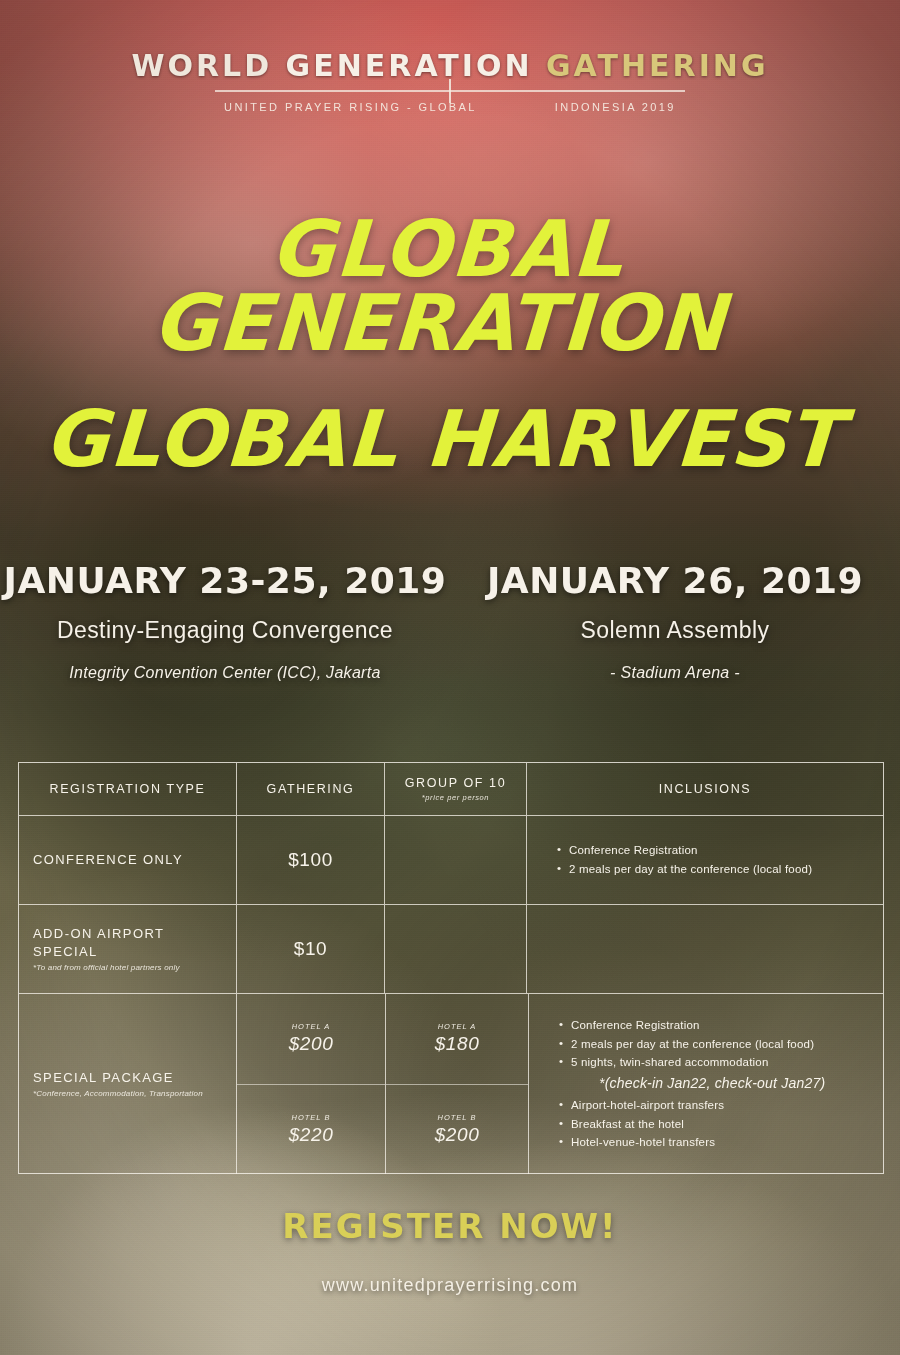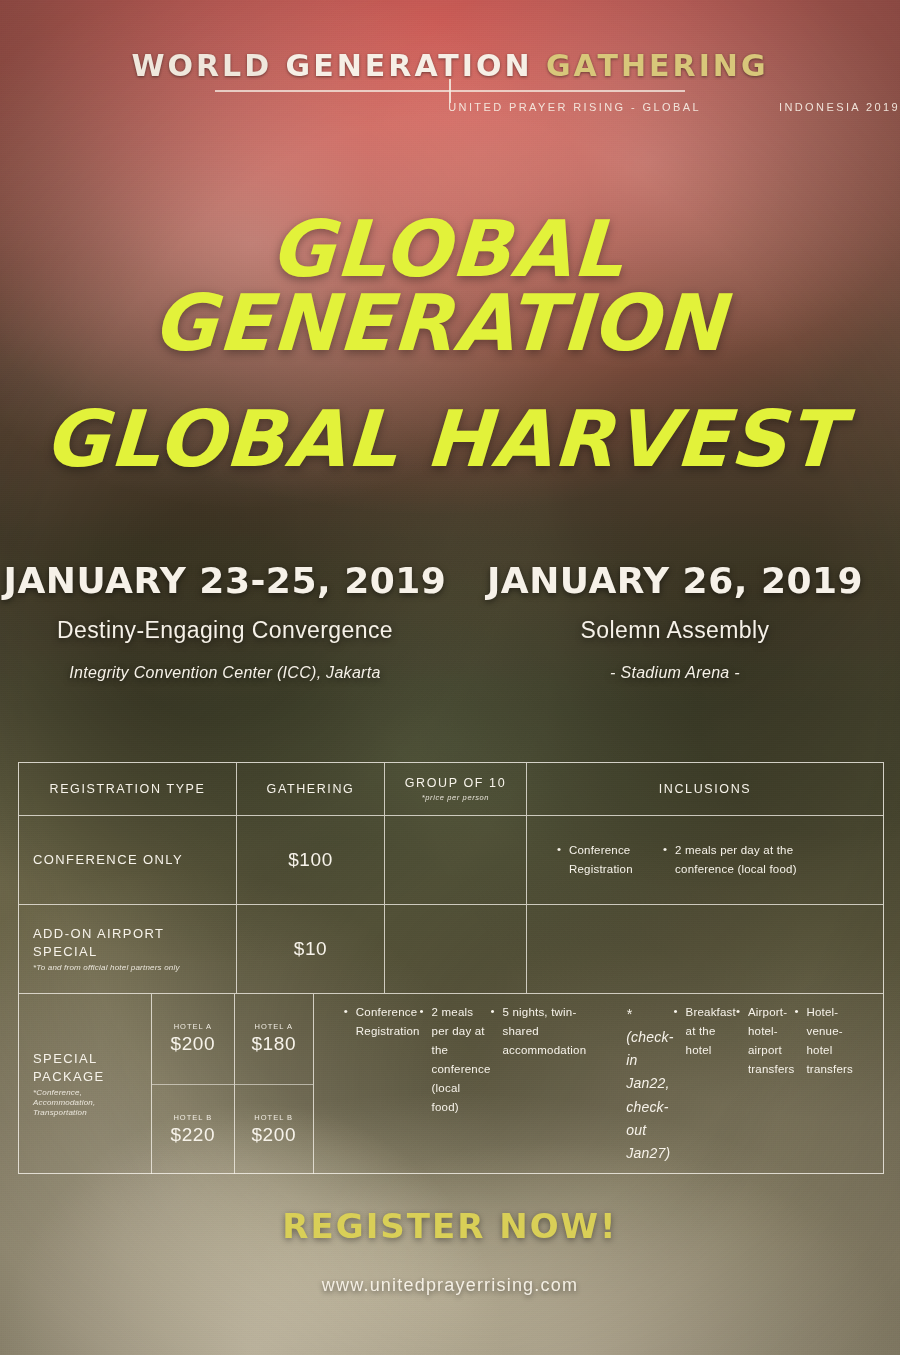--- a/index.html
+++ b/index.html
@@ -92,21 +92,21 @@
     position:relative;
     width:470px;margin:7px auto 0;
     height:2px;background:rgba(245,238,228,.75);
   }
   .logo-rule:before{
     content:"";position:absolute;left:50%;top:-11px;transform:translateX(-50%);
     width:2px;height:24px;background:rgba(245,238,228,.85);
   }
   .logo-sub{
     margin-top:9px;
-    display:flex;justify-content:flex-end;gap:78px;
+    display:flex;justify-content:center;gap:78px;
     font-size:11px;letter-spacing:2.4px;
     color:rgba(246,238,228,.92);
     font-family:"Liberation Sans", sans-serif;
   }
 
   
   .title-wrap{
     position:absolute;top:212px;left:0;right:0;text-align:center;
   }
   .title{
@@ -159,25 +159,25 @@
   .c3{width:142px;border-right:1px solid rgba(248,244,236,.75);}
   .c4{flex:1;}
   .cell{display:flex;align-items:center;box-sizing:border-box;padding:0 14px;}
   .center{justify-content:center;text-align:center;}
   .head-txt{font-size:12.5px;letter-spacing:1.6px;}
   .head-sm{display:block;font-size:7.5px;letter-spacing:.6px;margin-top:3px;opacity:.9;font-style:italic;}
   .rowlabel{font-size:13px;letter-spacing:1.4px;line-height:1.35;}
   .rowlabel small{display:block;font-size:8px;font-style:italic;letter-spacing:.2px;margin-top:3px;opacity:.9;line-height:1.25;}
   .price{font-size:19px;letter-spacing:.6px;}
   .price-stack{display:flex;flex-direction:column;justify-content:center;align-items:center;width:100%;height:100%;gap:0;}
-  .price-half{flex:1;display:flex;flex-direction:column;align-items:center;justify-content:center;width:100%;}
+  .price-half{flex:1;display:flex;flex-direction:column;align-items:center;justify-content:center;width:100%;font-style:italic;}
   .price-half+.price-half{border-top:1px solid rgba(248,244,236,.55);}
   .hotel-tag{font-size:7.5px;letter-spacing:1px;margin-bottom:2px;opacity:.95;}
   .incl{
-    display:flex;flex-direction:row;justify-content:center;
+    display:flex;flex-direction:column;justify-content:center;
     padding:0 16px;box-sizing:border-box;width:100%;
   }
   .incl li{list-style:none;font-size:11.5px;line-height:1.65;letter-spacing:.2px;position:relative;padding-left:12px;}
   .incl li:before{content:"•";position:absolute;left:0;top:-1px;}
   .incl li.sub{padding-left:40px;font-style:italic;font-size:14px;}
   .incl li.sub:before{content:"";}
 
   
   .register{
     position:absolute;left:0;right:0;top:1206px;text-align:center;
@@ -306,22 +306,22 @@
               <div class="price">$200</div>
             </div>
           </div>
         </div>
         <div class="cell c4">
           <ul class="incl">
             <li>Conference Registration</li>
             <li>2 meals per day at the conference (local food)</li>
             <li>5 nights, twin-shared accommodation</li>
             <li class="sub">*(check-in Jan22, check-out Jan27)</li>
+            <li>Airport-hotel-airport transfers</li>
             <li>Breakfast at the hotel</li>
-            <li>Airport-hotel-airport transfers</li>
             <li>Hotel-venue-hotel transfers</li>
           </ul>
         </div>
       </div>
 
     </div>
 
     <div class="register">REGISTER NOW!</div>
     <div class="website">www.unitedprayerrising.com</div>
 

